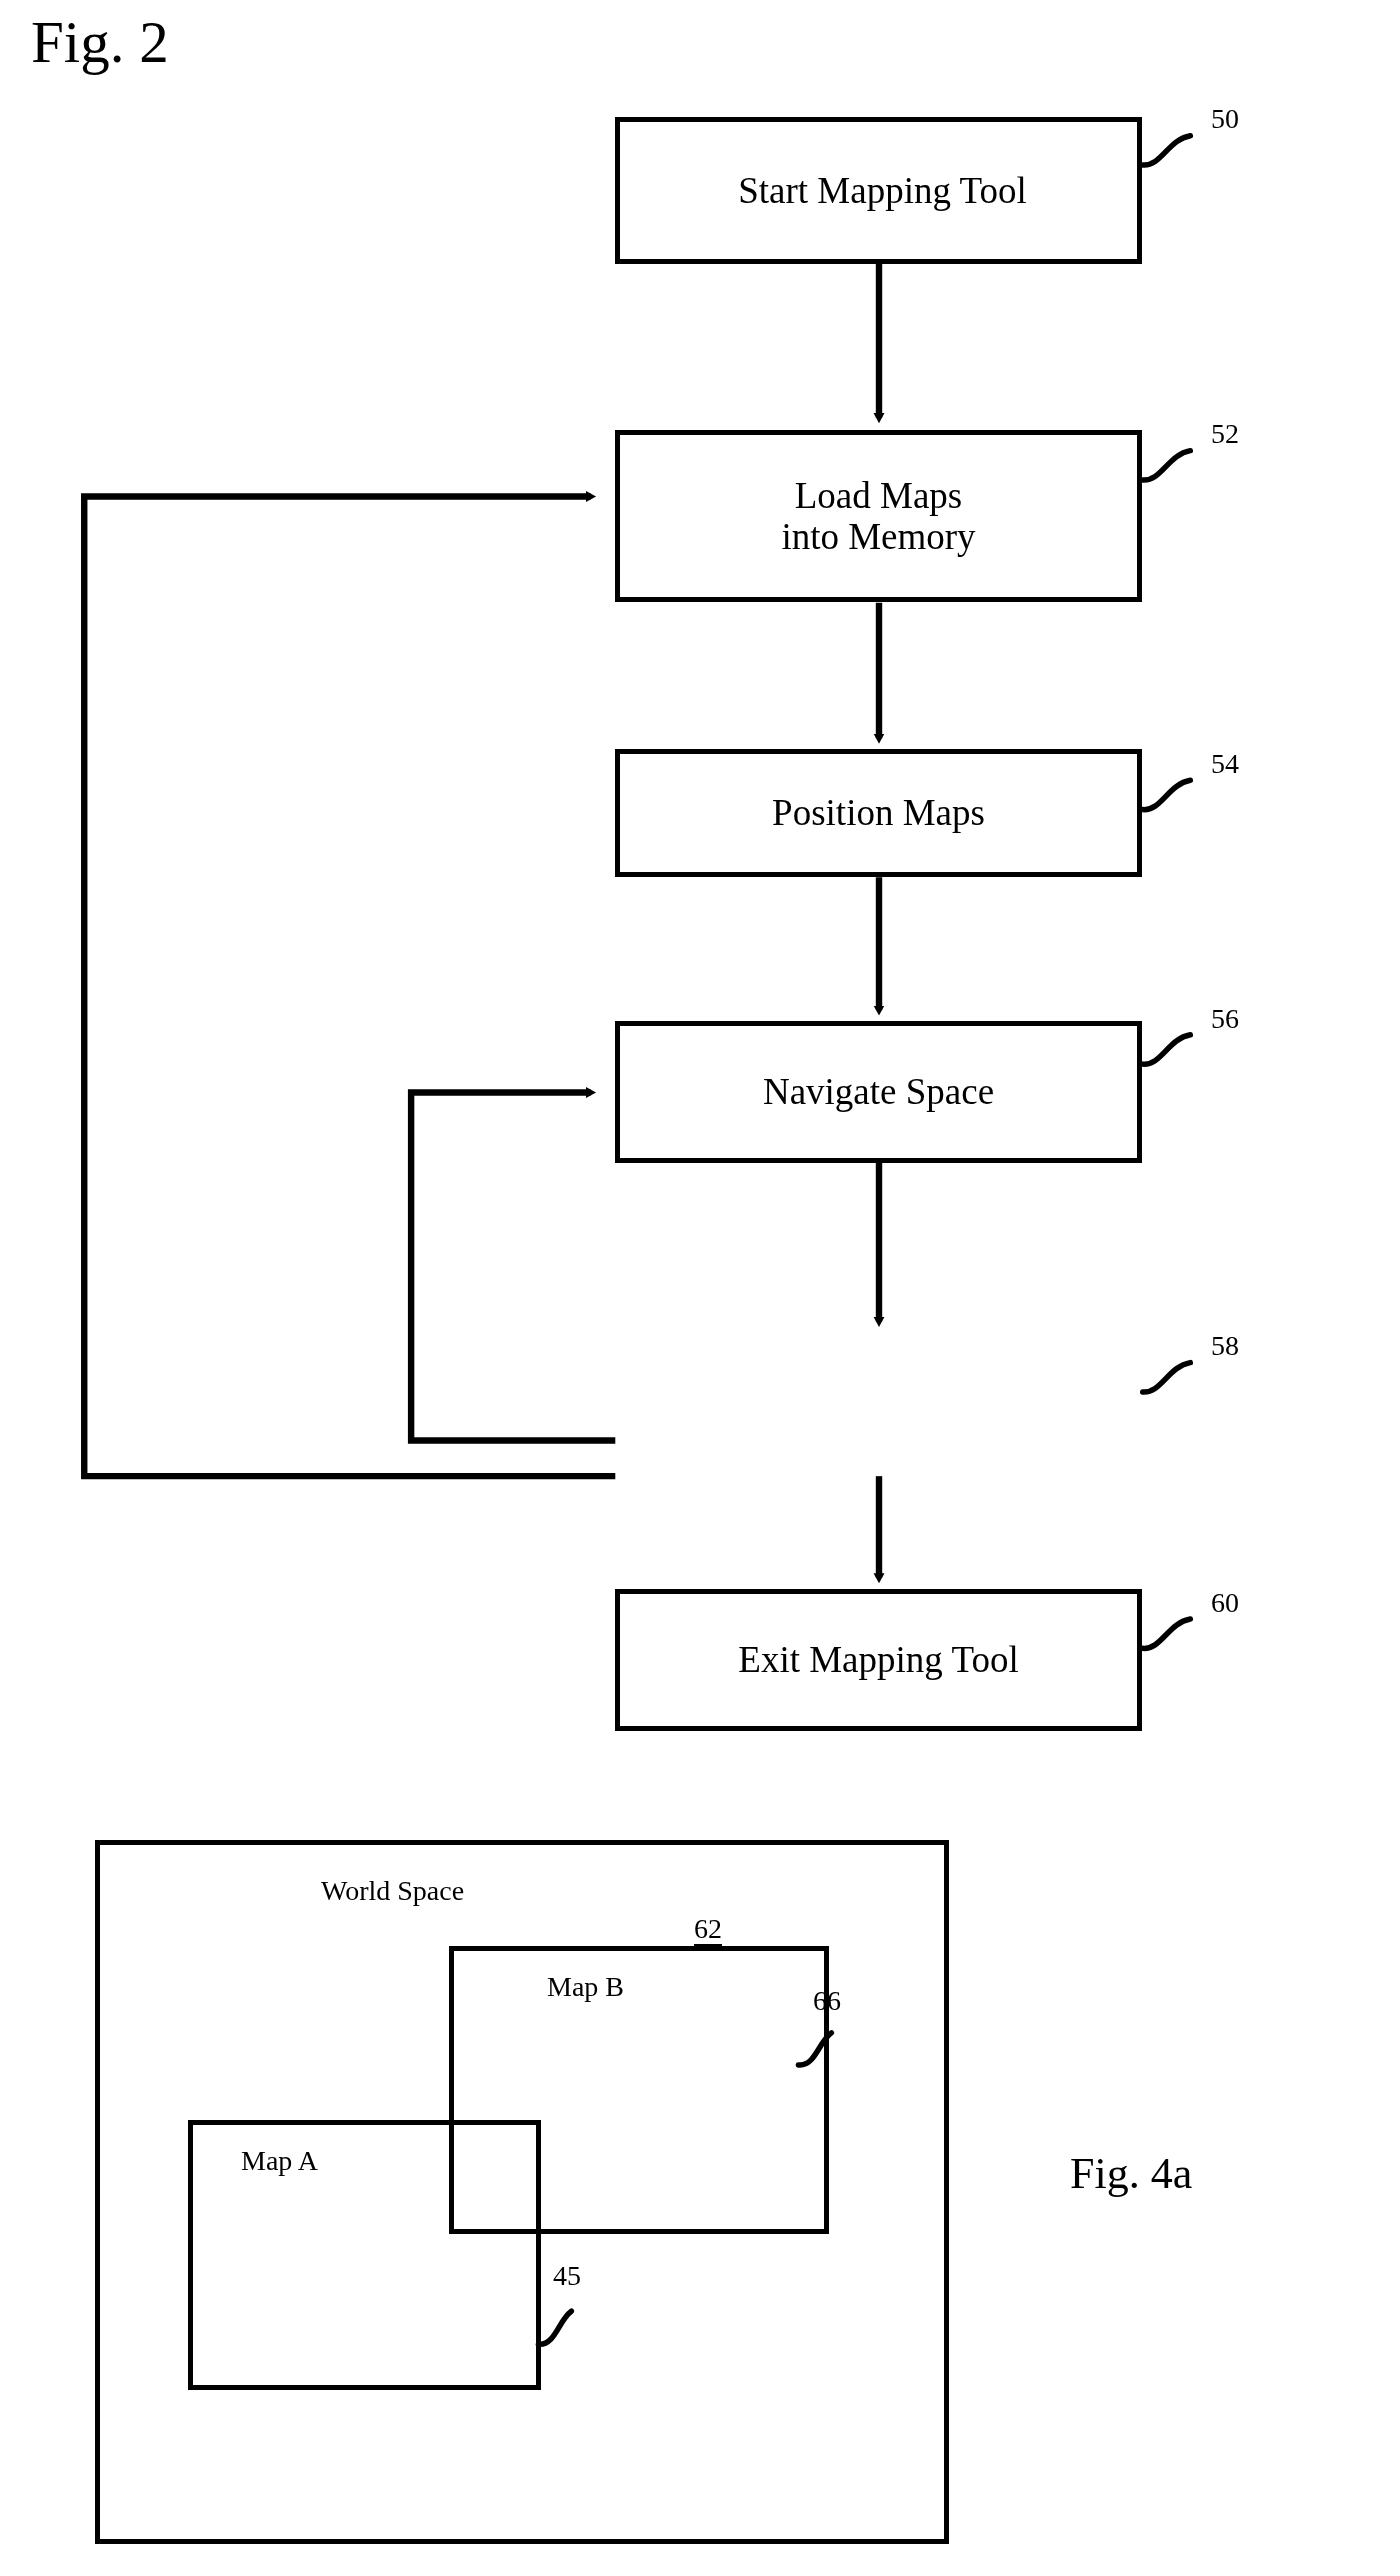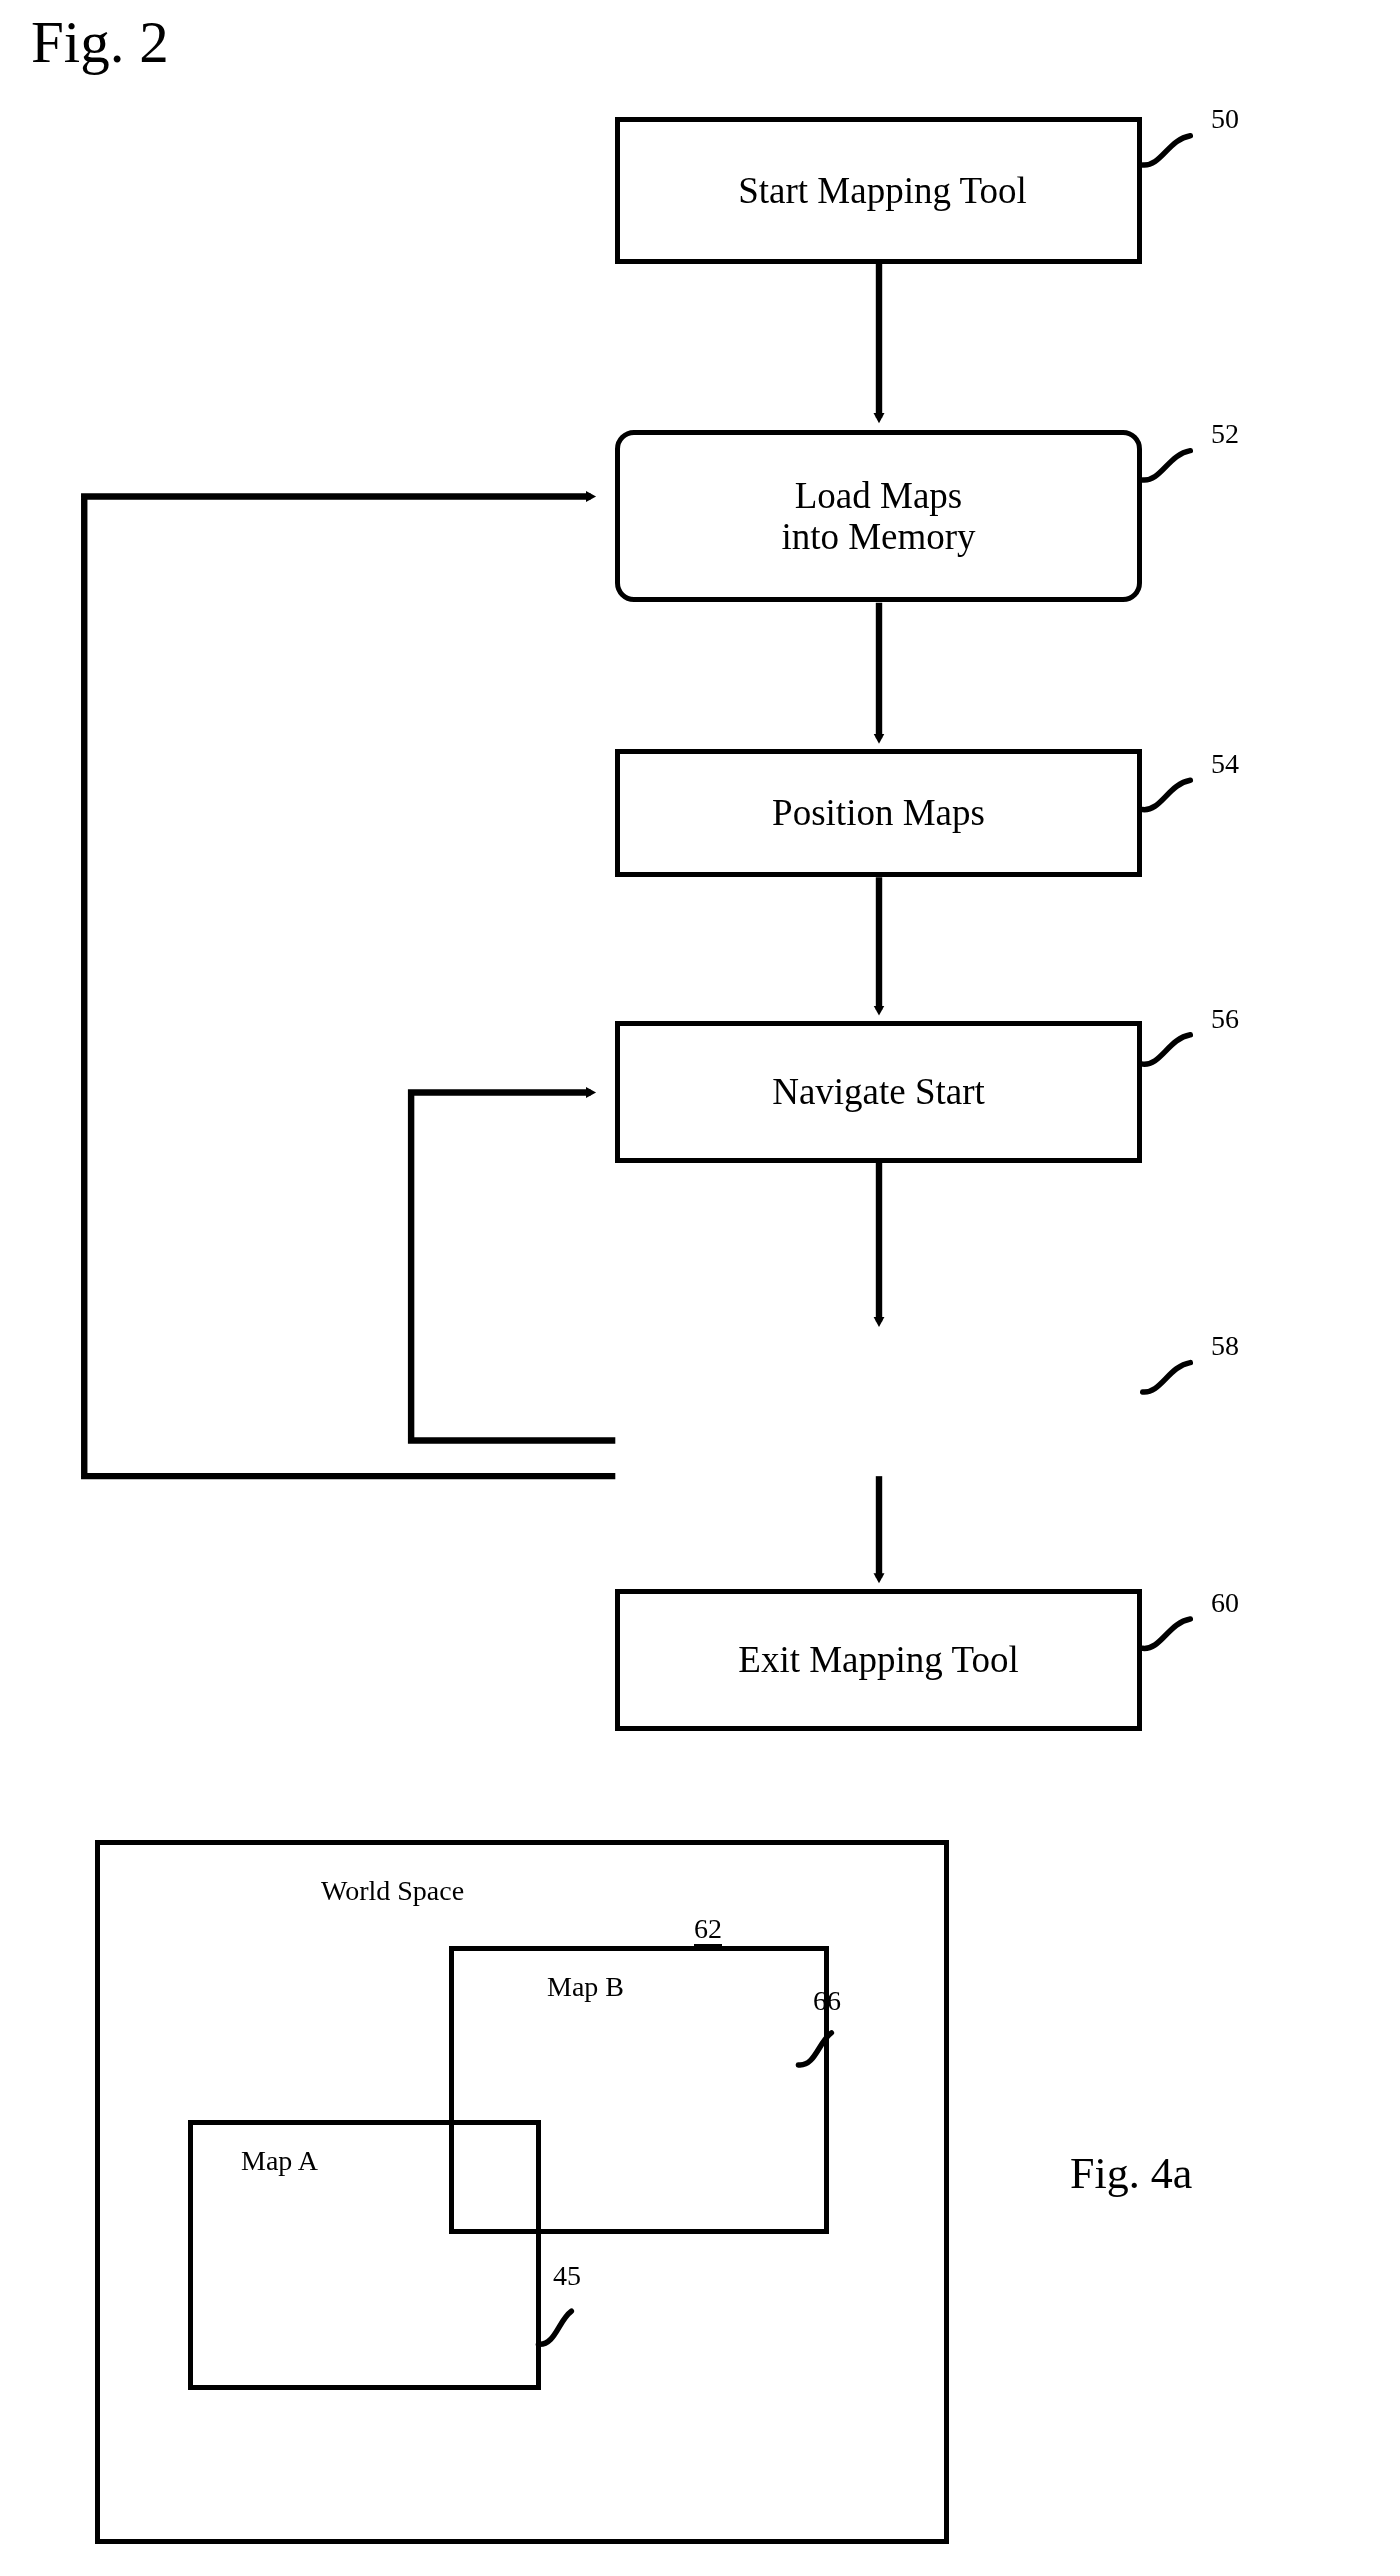--- a/index.html
+++ b/index.html
@@ -68,31 +68,31 @@
     <path d="M 872,2255 C 890,2257 894,2230 908,2220" fill="none" stroke="#000" stroke-width="6" stroke-linecap="round"></path>
     <path d="M 588,2560 C 606,2562 610,2534 624,2524" fill="none" stroke="#000" stroke-width="6" stroke-linecap="round"></path>
   </svg>
 
   <div class="fig-caption" id="fig2-caption">Fig. 2</div>
 
   <div class="node" id="node-start" style="left:615px;top:117px;width:527px;height:147px;padding-left:8px;">
     <span class="node-label">Start Mapping Tool</span>
   </div>
 
-  <div class="node" id="node-load" style="left:615px;top:430px;width:527px;height:172px;border-radius:19px;">
+  <div class="node" id="node-load" style="left:615px;top:430px;width:527px;height:172px;">
     <span class="node-label">Load Maps
 into Memory</span>
   </div>
 
   <div class="node" id="node-position" style="left:615px;top:749px;width:527px;height:128px;">
     <span class="node-label">Position Maps</span>
   </div>
 
   <div class="node" id="node-navigate" style="left:615px;top:1021px;width:527px;height:142px;">
-    <span class="node-label">Navigate Start</span>
+    <span class="node-label">Navigate Space</span>
   </div>
 
 
   <div class="node" id="node-exit" style="left:615px;top:1589px;width:527px;height:142px;">
     <span class="node-label">Exit Mapping Tool</span>
   </div>
 
   <div class="ref" style="left:1211px;top:105px;">50</div>
   <div class="ref" style="left:1211px;top:420px;">52</div>
   <div class="ref" style="left:1211px;top:750px;">54</div>

